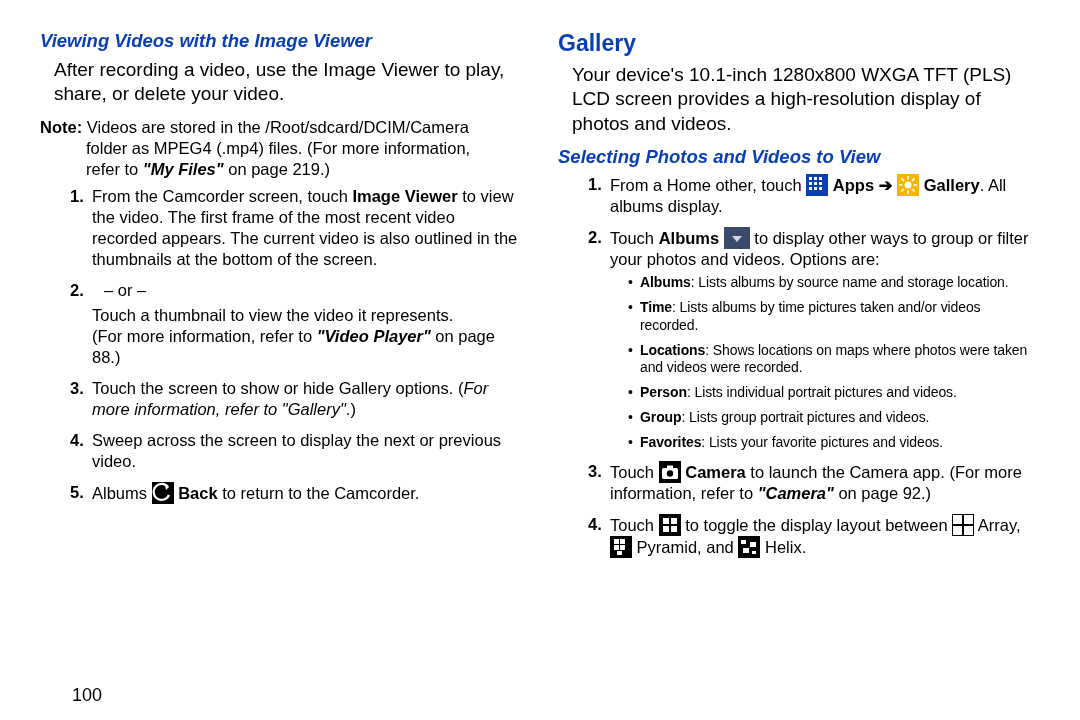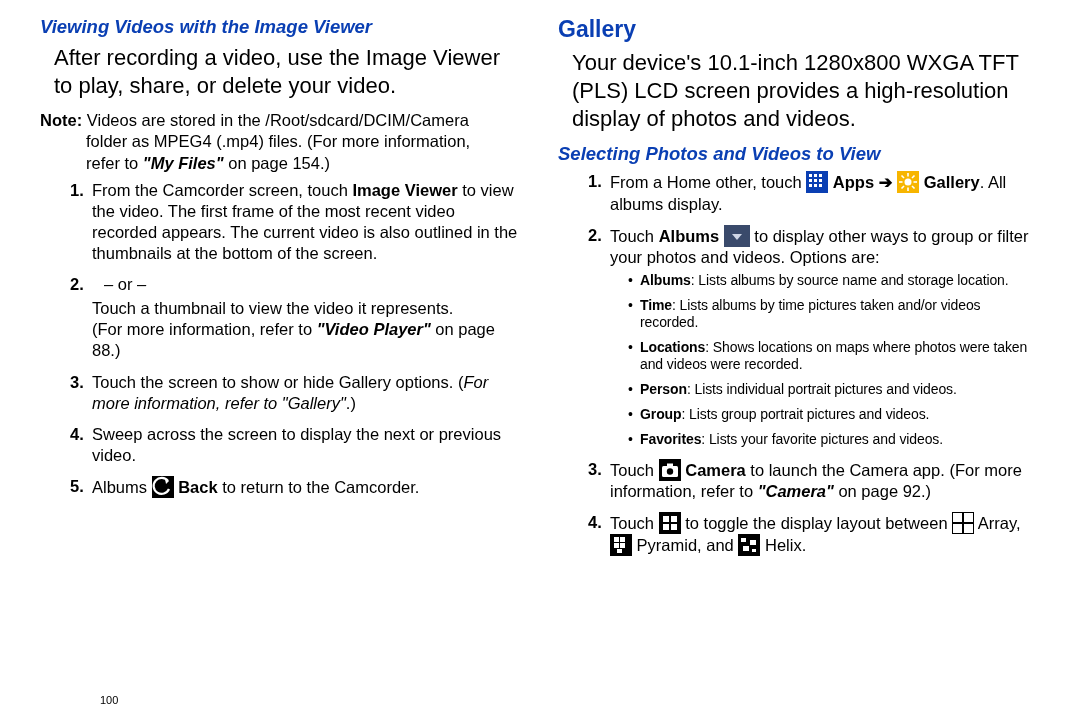--- a/index.html
+++ b/index.html
@@ -1,19 +1,19 @@
 <!DOCTYPE html>
 <html><head>
 <meta charset="utf-8">
 <style>
   html,body{margin:0;padding:0;background:#fff;}
   .page{
     width:1080px;height:720px;
     box-sizing:border-box;
-    padding:16px 40px 10px 40px;
+    padding:30px 40px 10px 40px;
     display:flex;
     gap:36px;
     font-family:Arial,Helvetica,sans-serif;
     color:#000;
     position:relative;
   }
   .col{flex:1;min-width:0;}
   .sec-h{
     font-family:Arial,Helvetica,sans-serif;
     font-weight:700;
@@ -22,35 +22,35 @@
     font-size:18.5px;
     margin:0 0 6px 0;
   }
   .main-h{
     font-family:Arial,Helvetica,sans-serif;
     font-weight:900;
     color:#0a3fb3;
     font-size:23px;
     margin:0 0 6px 0;
   }
-  .body{font-size:22px;line-height:1.28;margin:0 0 10px 0;}
+  .body{font-size:19px;line-height:1.28;margin:0 0 10px 0;}
   .ind{padding-left:14px;}
   .note-block{margin-bottom:4px;}
   .note-body{padding-left:46px;}
   .note-line{font-size:16.5px;line-height:1.28;}
   ol.steps{list-style:none;padding:0 0 0 30px;margin:6px 0 0 0;}
   ol.steps>li{position:relative;font-size:16.5px;line-height:1.28;margin-bottom:10px;padding-left:22px;}
   ol.steps>li>.num{position:absolute;left:0;top:0;font-weight:700;}
   ul.bul{list-style:none;padding:0 0 0 18px;margin:4px 0 6px 0;}
   ul.bul>li{position:relative;font-size:14px;line-height:1.22;margin-bottom:8px;padding-left:12px;font-family:Arial,Helvetica,sans-serif;letter-spacing:-0.1px;}
   ul.bul>li::before{content:"•";position:absolute;left:0;top:0;}
   .b{font-weight:700;}
   .bi{font-weight:700;font-style:italic;}
   .i{font-style:italic;}
-  .pagenum{position:absolute;bottom:14px;left:72px;font-size:11px;margin-left:28px;}
+  .pagenum{position:absolute;bottom:14px;left:72px;font-size:18px;}
   .icon{display:inline-block;width:22px;height:22px;vertical-align:-5px;}
   .icon svg{display:block;}
   .arrow{font-weight:900;}
 </style>
 </head>
 <body>
 
 <div class="page">
 
   <div class="col">
@@ -58,21 +58,21 @@
     <div class="body ind">After recording a video, use the Image Viewer to play, share, or delete your video.</div>
 
     <div class="note-block">
       <div class="note-line">
         <span class="b">Note:</span>
         <span>Videos are stored in the /Root/sdcard/DCIM/Camera</span>
       </div>
       <div class="note-body">
         <div class="note-line">folder as MPEG4 (.mp4) files. (For more information,</div>
         <div class="note-line">
-          <span>refer to </span><span class="bi">"My Files"</span><span> on page 154.)</span>
+          <span>refer to </span><span class="bi">"My Files"</span><span> on page 219.)</span>
         </div>
       </div>
     </div>
 
     <ol class="steps">
       <li><span class="num">1.</span>
         <span>From the Camcorder screen, touch </span><span class="b">Image Viewer</span><span> to view the video. The first frame of the most recent video recorded appears. The current video is also outlined in the thumbnails at the bottom of the screen.</span>
       </li>
       <li><span class="num">2.</span>
         <div style="margin:3px 12px;">– or –</div>

